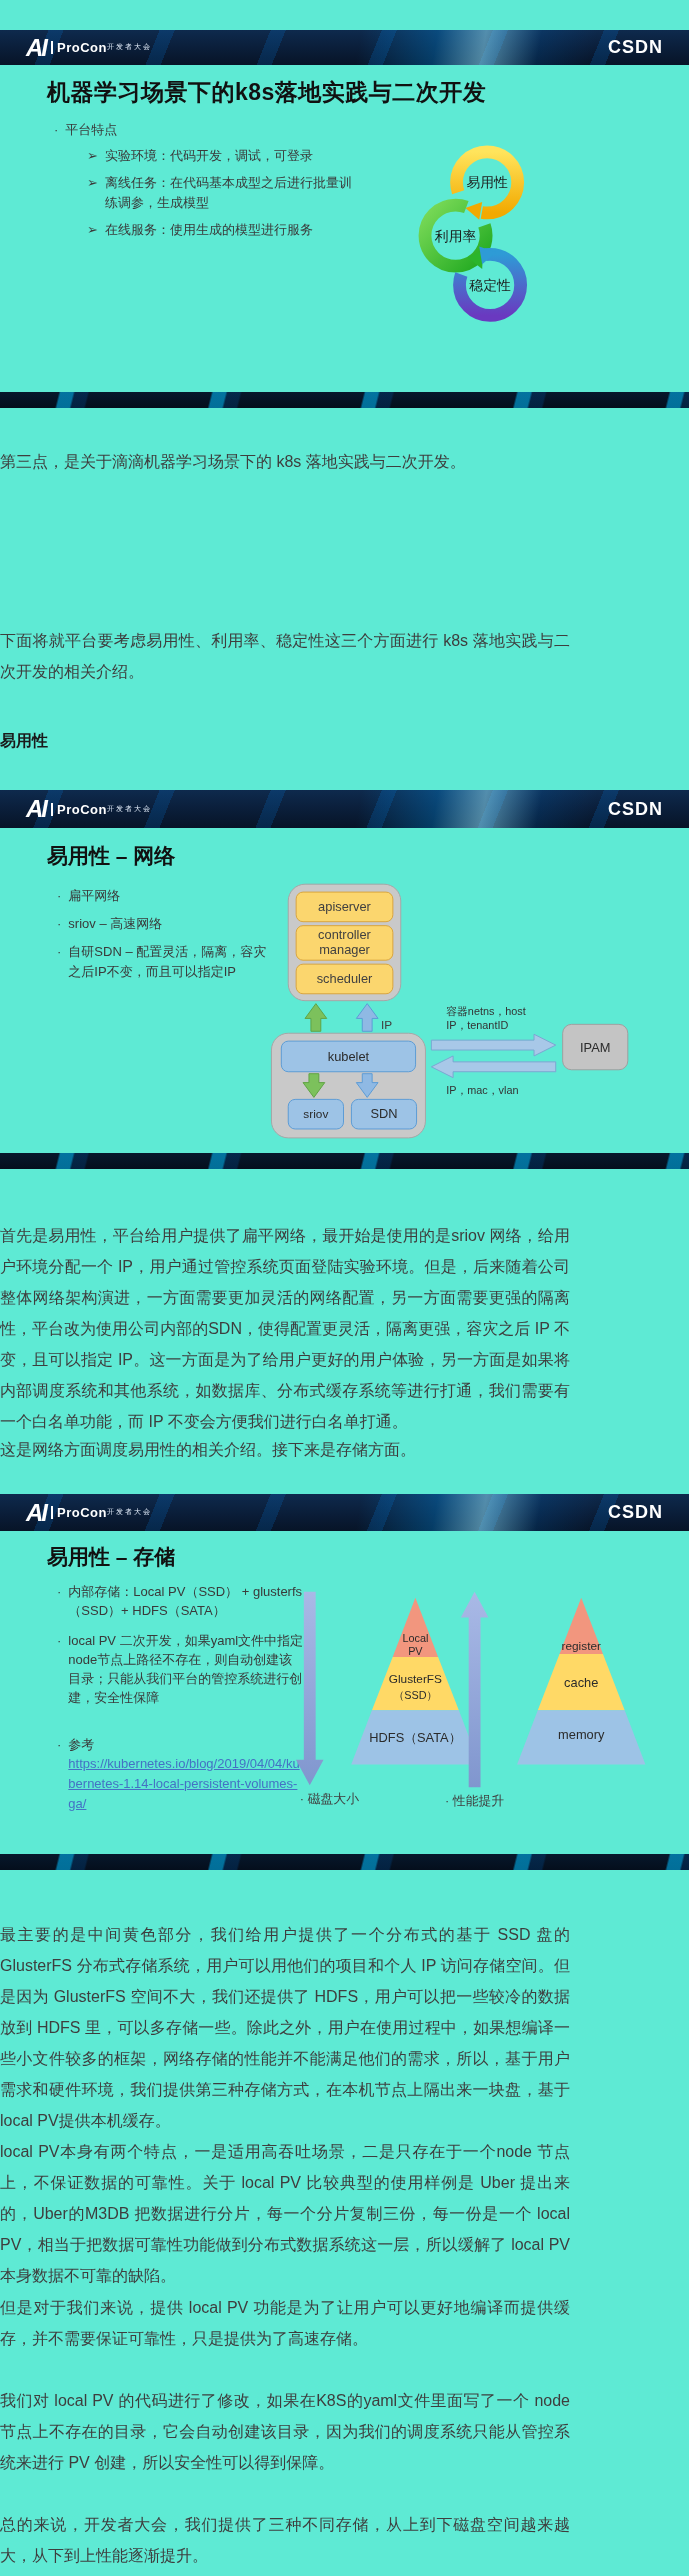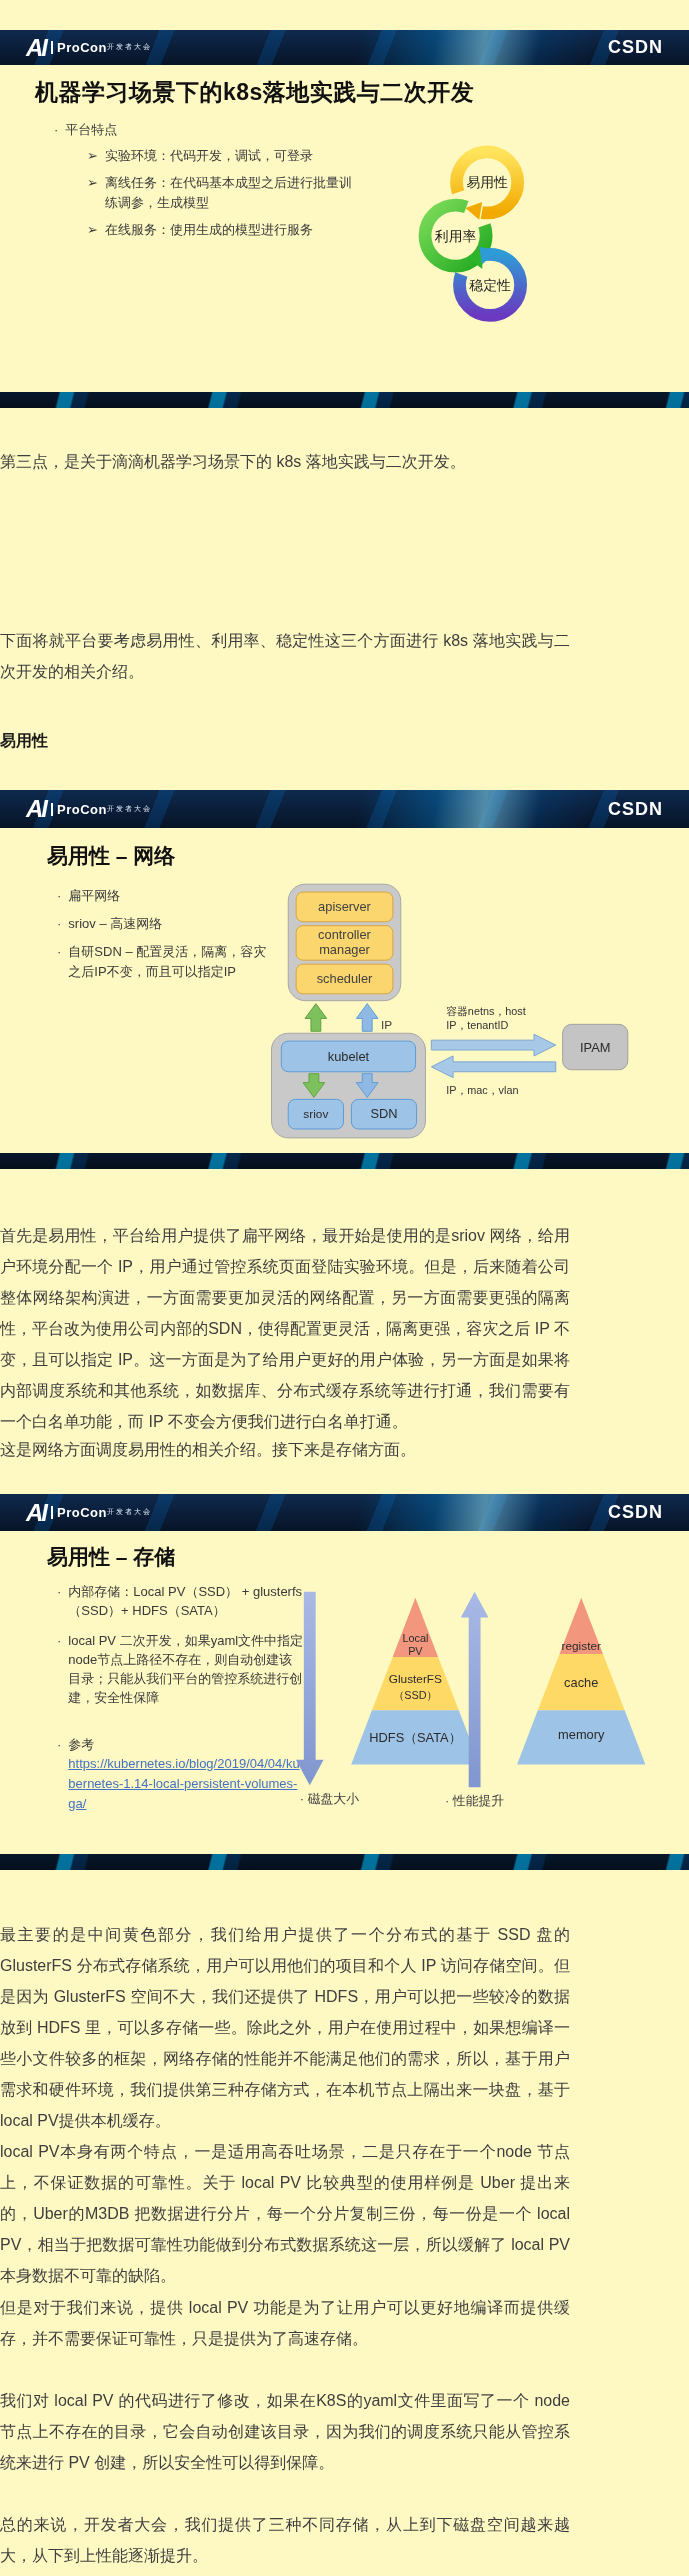--- a/index.html
+++ b/index.html
@@ -1,17 +1,17 @@
 <!DOCTYPE html>
 <html><head>
 <meta charset="utf-8">
 <style>
   * { margin:0; padding:0; box-sizing:border-box; }
   body { background:#fff; font-family:"Liberation Sans","DejaVu Sans",sans-serif; }
-  #page { position:relative; width:689px; height:2576px; background:#fef9c3; overflow:hidden; margin:0 auto; }
+  #page { position:relative; width:689px; height:2576px; background:#5eead4; overflow:hidden; margin:0 auto; }
   .abs { position:absolute; }
 
   
   .banner {
     left:0; width:689px; height:35px; overflow:hidden;
     background:
       linear-gradient(100deg, rgba(0,60,120,0) 52%, rgba(0,160,255,.28) 63%, rgba(140,225,255,.55) 70%, rgba(0,110,200,.18) 78%, rgba(0,40,90,0) 86%),
       repeating-linear-gradient(112deg, transparent 0 45px, rgba(0,140,255,.16) 45px 59px, transparent 59px 103px),
       linear-gradient(180deg, #0e2a4d 0%, #0a1d38 55%, #071427 100%);
     display:flex; align-items:center; justify-content:space-between;
@@ -55,21 +55,21 @@
     <div class="logo">
       <span class="logo-a">AI</span>
       <span class="logo-txt">
         <span class="logo-main">ProCon</span>
         <span class="logo-sub">开发者大会</span>
       </span>
     </div>
     <span class="brand">CSDN</span>
   </div>
 
-  <div class="abs slide-title" style="top:77px; left:35px; width:464px;">机器学习场景下的k8s落地实践与二次开发</div>
+  <div class="abs slide-title" style="top:77px; left:47px; width:464px;">机器学习场景下的k8s落地实践与二次开发</div>
 
   <div class="abs b-row" style="top:120px; left:54px; width:277px;">
     <span class="mk">·</span>
     <span>平台特点</span>
   </div>
   <div class="abs sub-rows" style="top:146px; left:87px; width:265px;">
     <div class="b-row">
       <span class="mk">➢</span>
       <span>实验环境：代码开发，调试，可登录</span>
     </div>

